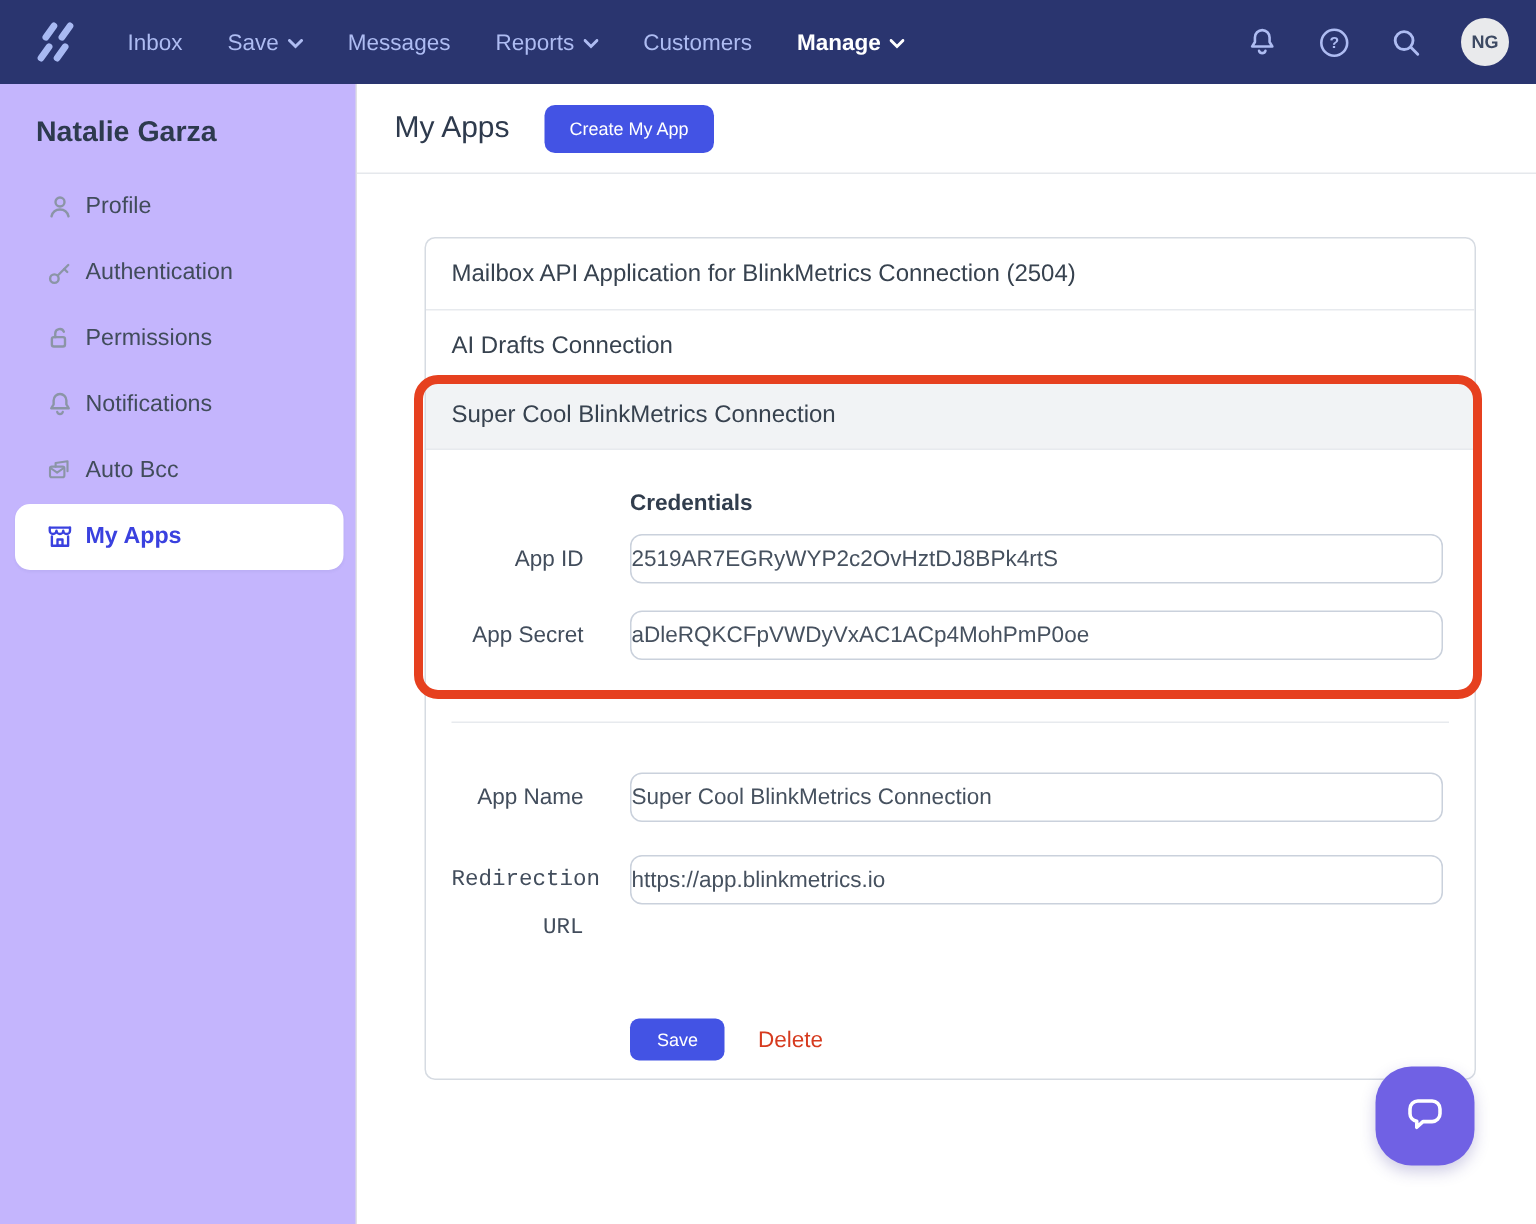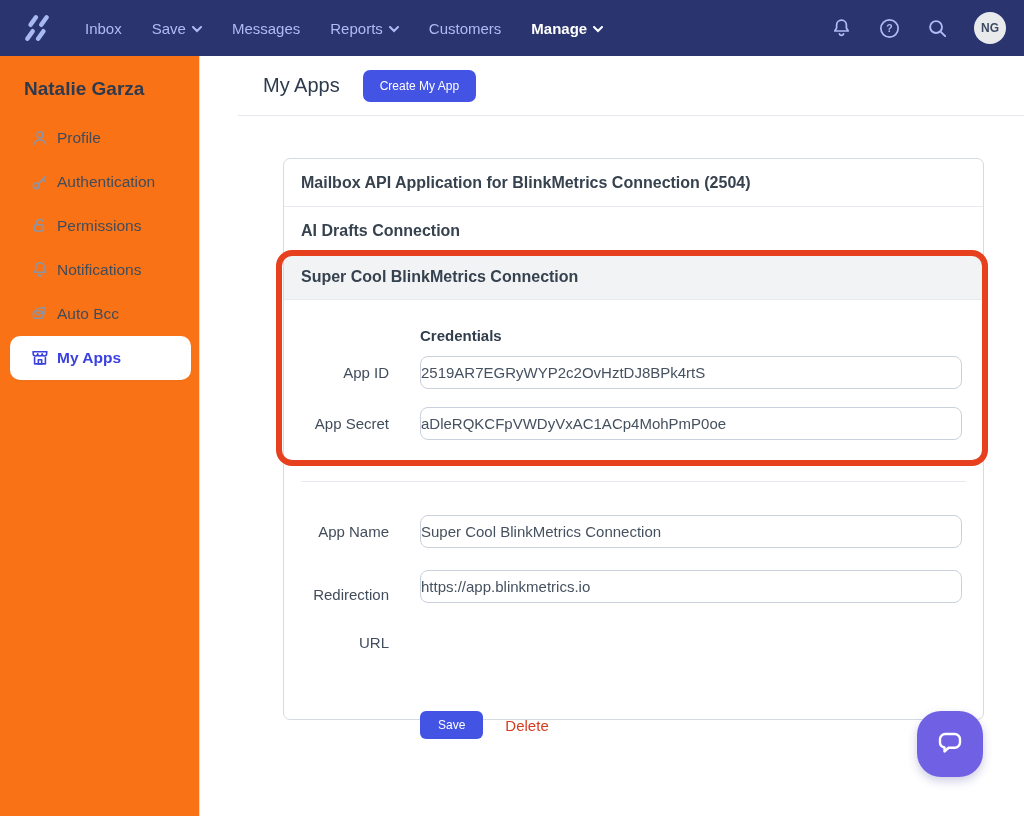--- a/index.html
+++ b/index.html
@@ -27,22 +27,22 @@
   .nav-right { margin-left:auto; display:flex; align-items:center; gap:25px; }
   .nav-icon-btn { cursor:pointer; }
   .avatar {
     width:32px; height:32px; border-radius:50%; background:#e9eaec;
     color:#3d4a63; font-size:12px; font-weight:600; display:flex;
     align-items:center; justify-content:center; cursor:pointer;
   }
 
   
   .sidebar {
-    position:absolute; left:0; top:56px; width:200px; height:760px;
-    background:#f97316; border-right:1px solid #e0e0e4;
+    position:absolute; left:0; top:56px; width:238px; height:760px;
+    background:#c4b5fd; border-right:1px solid #e0e0e4;
   }
   .sidebar-heading {
     padding:22px 0 0 24px; font-size:19px; font-weight:700; color:#2d3a4e;
   }
   .sidebar-nav { margin-top:16px; }
   .sidebar-item {
     height:44px; margin:0 8px 0 10px; padding-left:20px; border-radius:10px;
     display:flex; align-items:center; gap:7px; color:#414c5b; font-size:15.5px;
     cursor:pointer;
   }
@@ -67,34 +67,34 @@
   }
   .create-btn { margin-left:23px; }
 
   
   .card {
     position:absolute; left:45px; top:102px; width:701px; height:562px;
     background:#ffffff; border:1px solid #d6dbe2; border-radius:7px;
   }
   .app-row {
     height:48px; display:flex; align-items:center; padding:0 17px;
-    font-size:16px; color:#37424f; border-bottom:1px solid #e7eaee; cursor:pointer;font-weight:bold;
+    font-size:16px; color:#37424f; border-bottom:1px solid #e7eaee; cursor:pointer;
   }
   .app-row.expanded-header { background:#f1f3f5; height:45px; border-top-left-radius:0; }
 
   .credentials-heading { margin:27px 0 0 136px; font-size:15px; font-weight:700; color:#313d4d; }
 
   .field-row { display:flex; align-items:center; margin:12px 17px 0; }
   .field-row.gap-lg { margin-top:18px; }
   .field-row.top-align { align-items:flex-start; }
   .field-label {
     width:88px; text-align:right; font-size:15px; color:#424d5c;
     margin-right:31px; flex:none;
   }
-  .field-label.tall { line-height:48px; margin-top:1px; }
+  .field-label.tall { line-height:32px; margin-top:1px;font-family:Liberation Mono, monospace; }
   .text-input {
     width:542px; height:33px; border:1px solid #cad1dc; border-radius:8px;
     padding:0 0; font-family:inherit; font-size:15px; color:#46515f;
     background:#ffffff; outline:none;
   }
   .divider { height:1px; background:#e7eaee; margin:41px 17px 0; }
   .form-section .field-row.first { margin-top:33px; }
   .buttons-row { display:flex; align-items:center; gap:22px; margin:44px 17px 0 136px; }
   .save-btn { border-radius:6px; padding:7px 18px; }
   .delete-link { color:#d63b1f; font-size:15px; cursor:pointer; }

